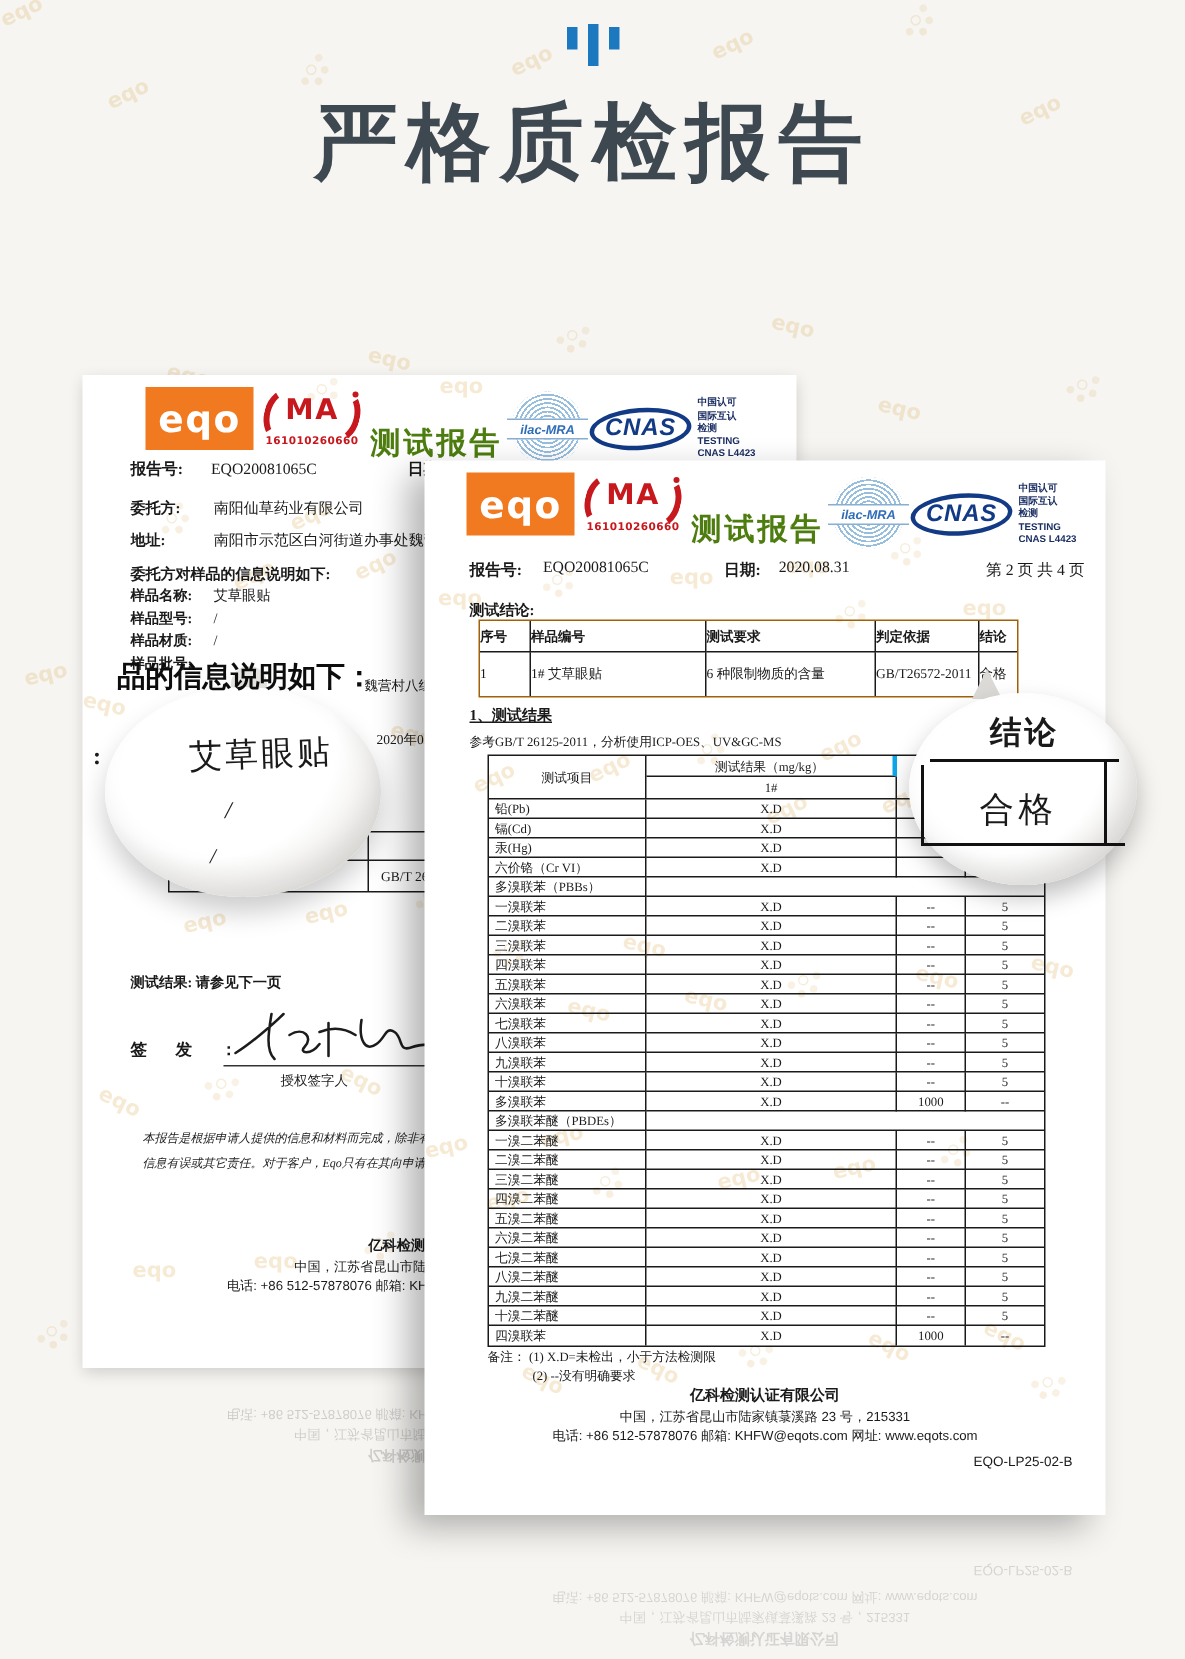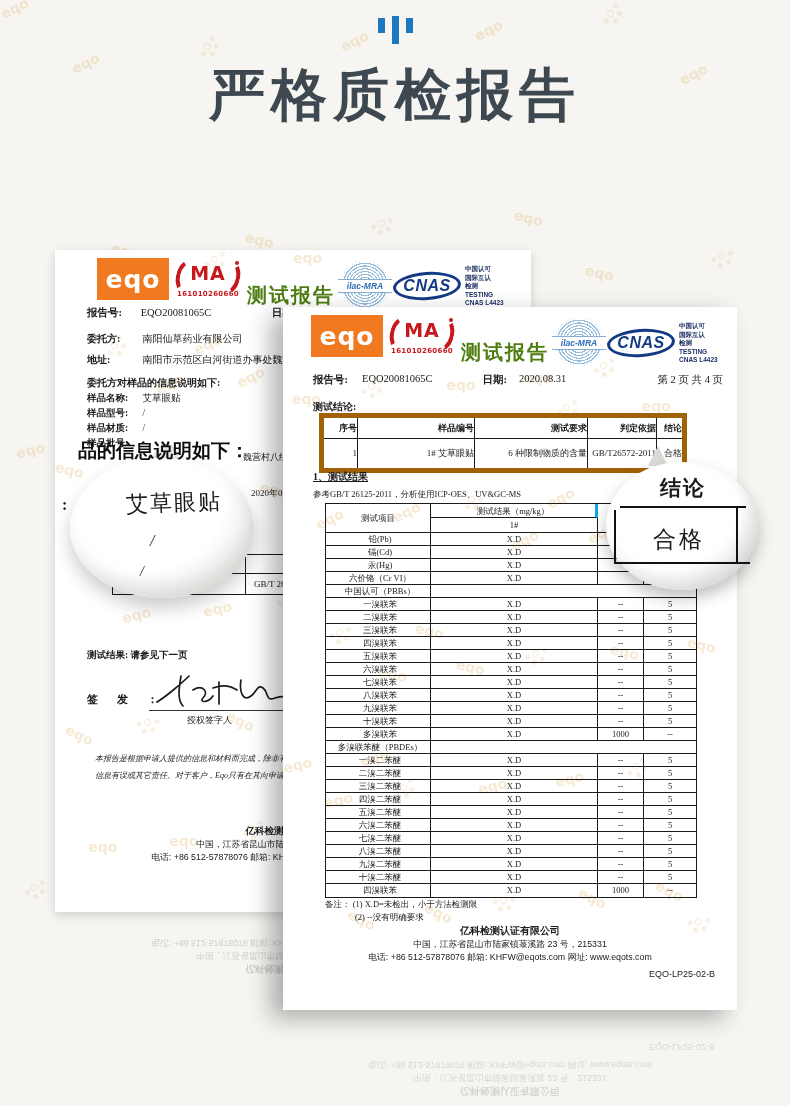--- a/index.html
+++ b/index.html
@@ -98,41 +98,41 @@
                font-family:"Liberation Sans", sans-serif; font-size:8.8px; line-height:13.5px; white-space:nowrap; }
   .bp-footer .f-co { font-weight:bold; font-size:9.5px; }
 
   
   .fp-reportline { position:absolute; left:30px; top:66px; right:8px; font-size:10.5px; display:flex; white-space:nowrap; }
   .fp-reportline .v1 { margin-left:14px; }
   .fp-reportline .dl { margin-left:50px; }
   .fp-reportline .dv { margin-left:12px; }
   .fp-reportline .pg { margin-left:auto; margin-right:6px; }
   .fp-concl { position:absolute; left:30px; top:93px; font-weight:bold; font-size:10px; }
-  .t1 { position:absolute; left:36px; top:106px; border:5px solid #a16207; display:grid;
-        grid-template-columns:34px 117px 113px 69px 25px; font-size:9px; text-align:right; }
+  .t1 { position:absolute; left:36px; top:106px; border:1px solid #a16207; display:grid;
+        grid-template-columns:34px 117px 113px 69px 25px; font-size:9px; text-align:left; }
   .t1 .h { font-weight:bold; height:20px; line-height:20px; border-bottom:1px solid #1a1a1a; border-right:1px solid #1a1a1a; }
   .t1 .h:nth-child(5) { border-right:none; }
   .t1 .d { height:29px; line-height:29px; border-right:1px solid #1a1a1a; overflow:hidden; }
   .t1 .d:last-child { border-right:none; }
   .fp-rtitle { position:absolute; left:30px; top:163px; font-weight:bold; font-size:10px; text-decoration:underline; }
   .fp-ref { position:absolute; left:30px; top:182px; font-size:8.5px; }
   .t2 { position:absolute; left:42px; top:196px; width:370px; border:1px solid #1a1a1a; font-size:8.5px; }
   .t2h { display:grid; grid-template-columns:105px 167px 46px 52px; grid-template-rows:14px 14px;
          border-bottom:1px solid #1a1a1a; text-align:center; }
   .t2h .h1 { grid-column:1; grid-row:1/3; border-right:1px solid #1a1a1a; line-height:28px; }
   .t2h .h2a { grid-column:2; grid-row:1; border-right:3px solid #0ea5e9; border-bottom:1px solid #1a1a1a; line-height:14px; }
   .t2h .h2b { grid-column:2; grid-row:2; border-right:1px solid #1a1a1a; line-height:14px; }
   .t2h .h3 { grid-column:3; grid-row:1/3; border-right:1px solid #1a1a1a; }
   .t2h .h4 { grid-column:4; grid-row:1/3; }
   .t2r { display:grid; grid-template-columns:105px 167px 46px 52px; height:13px; line-height:12px; }
   .t2r .c { border-right:1px solid #1a1a1a; border-bottom:1px solid #1a1a1a; overflow:hidden; }
   .t2r .c:nth-child(4) { border-right:none; }
   .t2r:last-child .c { border-bottom:none; }
-  .t2r .n { text-align:center; padding-left:4px; }
+  .t2r .n { text-align:left; padding-left:4px; }
   .t2r .v { text-align:center; }
   .t2r.sec { grid-template-columns:105px 1fr; }
   .t2r.sec .c:nth-child(2) { border-right:none; }
   .t2r.sec .c:nth-child(3), .t2r.sec .c:nth-child(4) { display:none; }
   .fp-notes { position:absolute; left:42px; top:591px; font-size:8.5px; line-height:12.5px; }
   .fp-notes .n2 { padding-left:30px; }
   .fp-footer { position:absolute; left:0; right:0; top:617px; text-align:center;
                font-family:"Liberation Sans", sans-serif; font-size:8.8px; line-height:13.5px; white-space:nowrap; }
   .fp-footer .f-co { font-weight:bold; font-size:10px; }
   .doc-code { position:absolute; right:22px; top:662px; font:9px "Liberation Sans", sans-serif; }
@@ -498,21 +498,21 @@
           </div>
 
           <div class="t2r">
             <div class="c n">六价铬（Cr VI）</div>
             <div class="c v">X.D</div>
             <div class="c v"></div>
             <div class="c v"></div>
           </div>
 
           <div class="t2r sec">
-            <div class="c n">中国认可（PBBs）</div>
+            <div class="c n">多溴联苯（PBBs）</div>
             <div class="c v"></div>
 
           </div>
 
           <div class="t2r">
             <div class="c n">一溴联苯</div>
             <div class="c v">X.D</div>
             <div class="c v">--</div>
             <div class="c v">5</div>
           </div>

